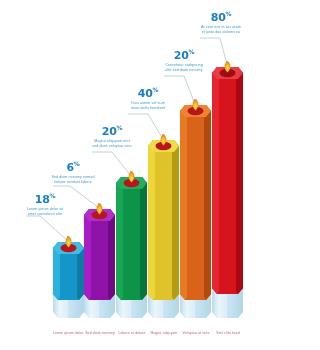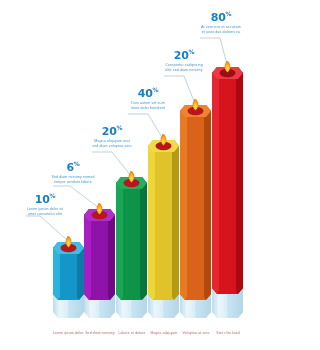--- a/index.html
+++ b/index.html
@@ -197,21 +197,21 @@
       </g>
       <g>
         <path d="M227.5,71 L226.5,61" stroke="#7b7b7b" stroke-width="0.6" fill="none"></path>
         <path d="M227.5,61 C231.2,63.6 231.6,69 227.5,72.5 C223.4,69 223.8,63.6 227.5,61 Z" fill="url(#flameGrad)"></path>
       </g>
     </g>
   </svg>
 
   <div class="callout" style="left:14px; top:190px; width:62px;">
     <div class="pct">
-      <span>10</span><span class="sym">%</span>
+      <span>18</span><span class="sym">%</span>
     </div>
     <div class="sub">
       <div>Lorem ipsum dolor sit</div>
       <div>amet consetetur elitr</div>
     </div>
   </div>
 
   <div class="callout" style="left:42px; top:158px; width:62px;">
     <div class="pct">
       <span>6</span><span class="sym">%</span>

